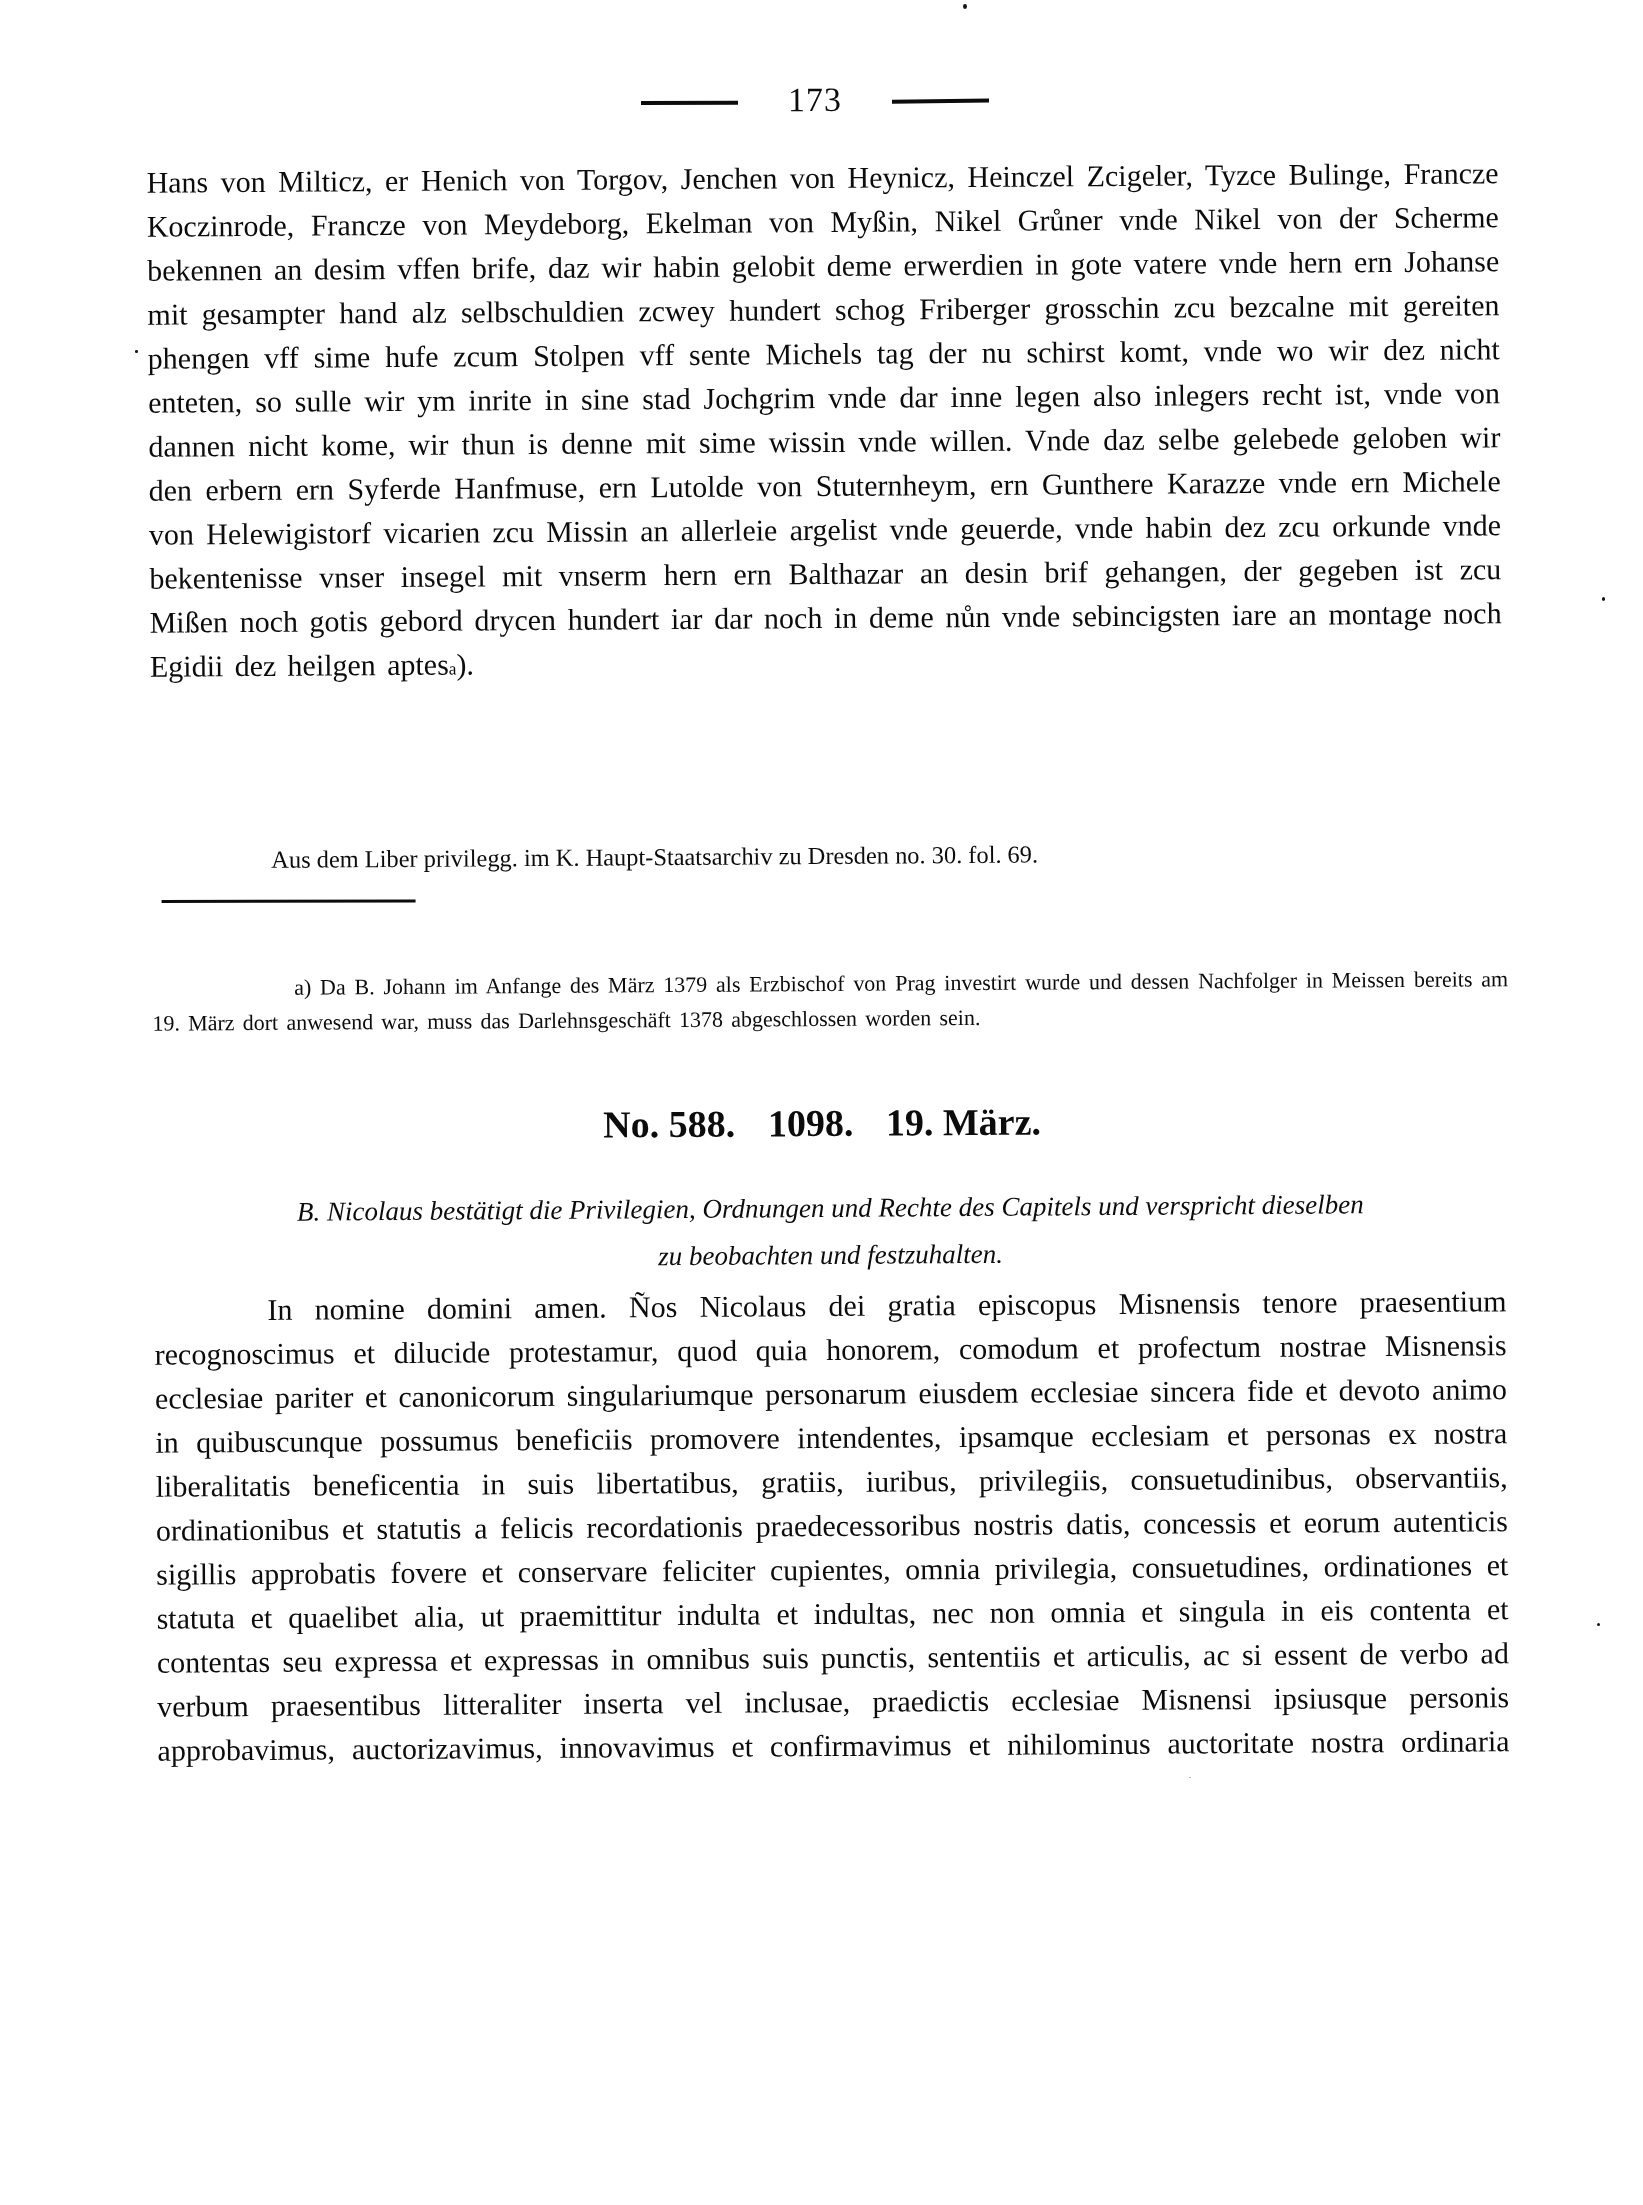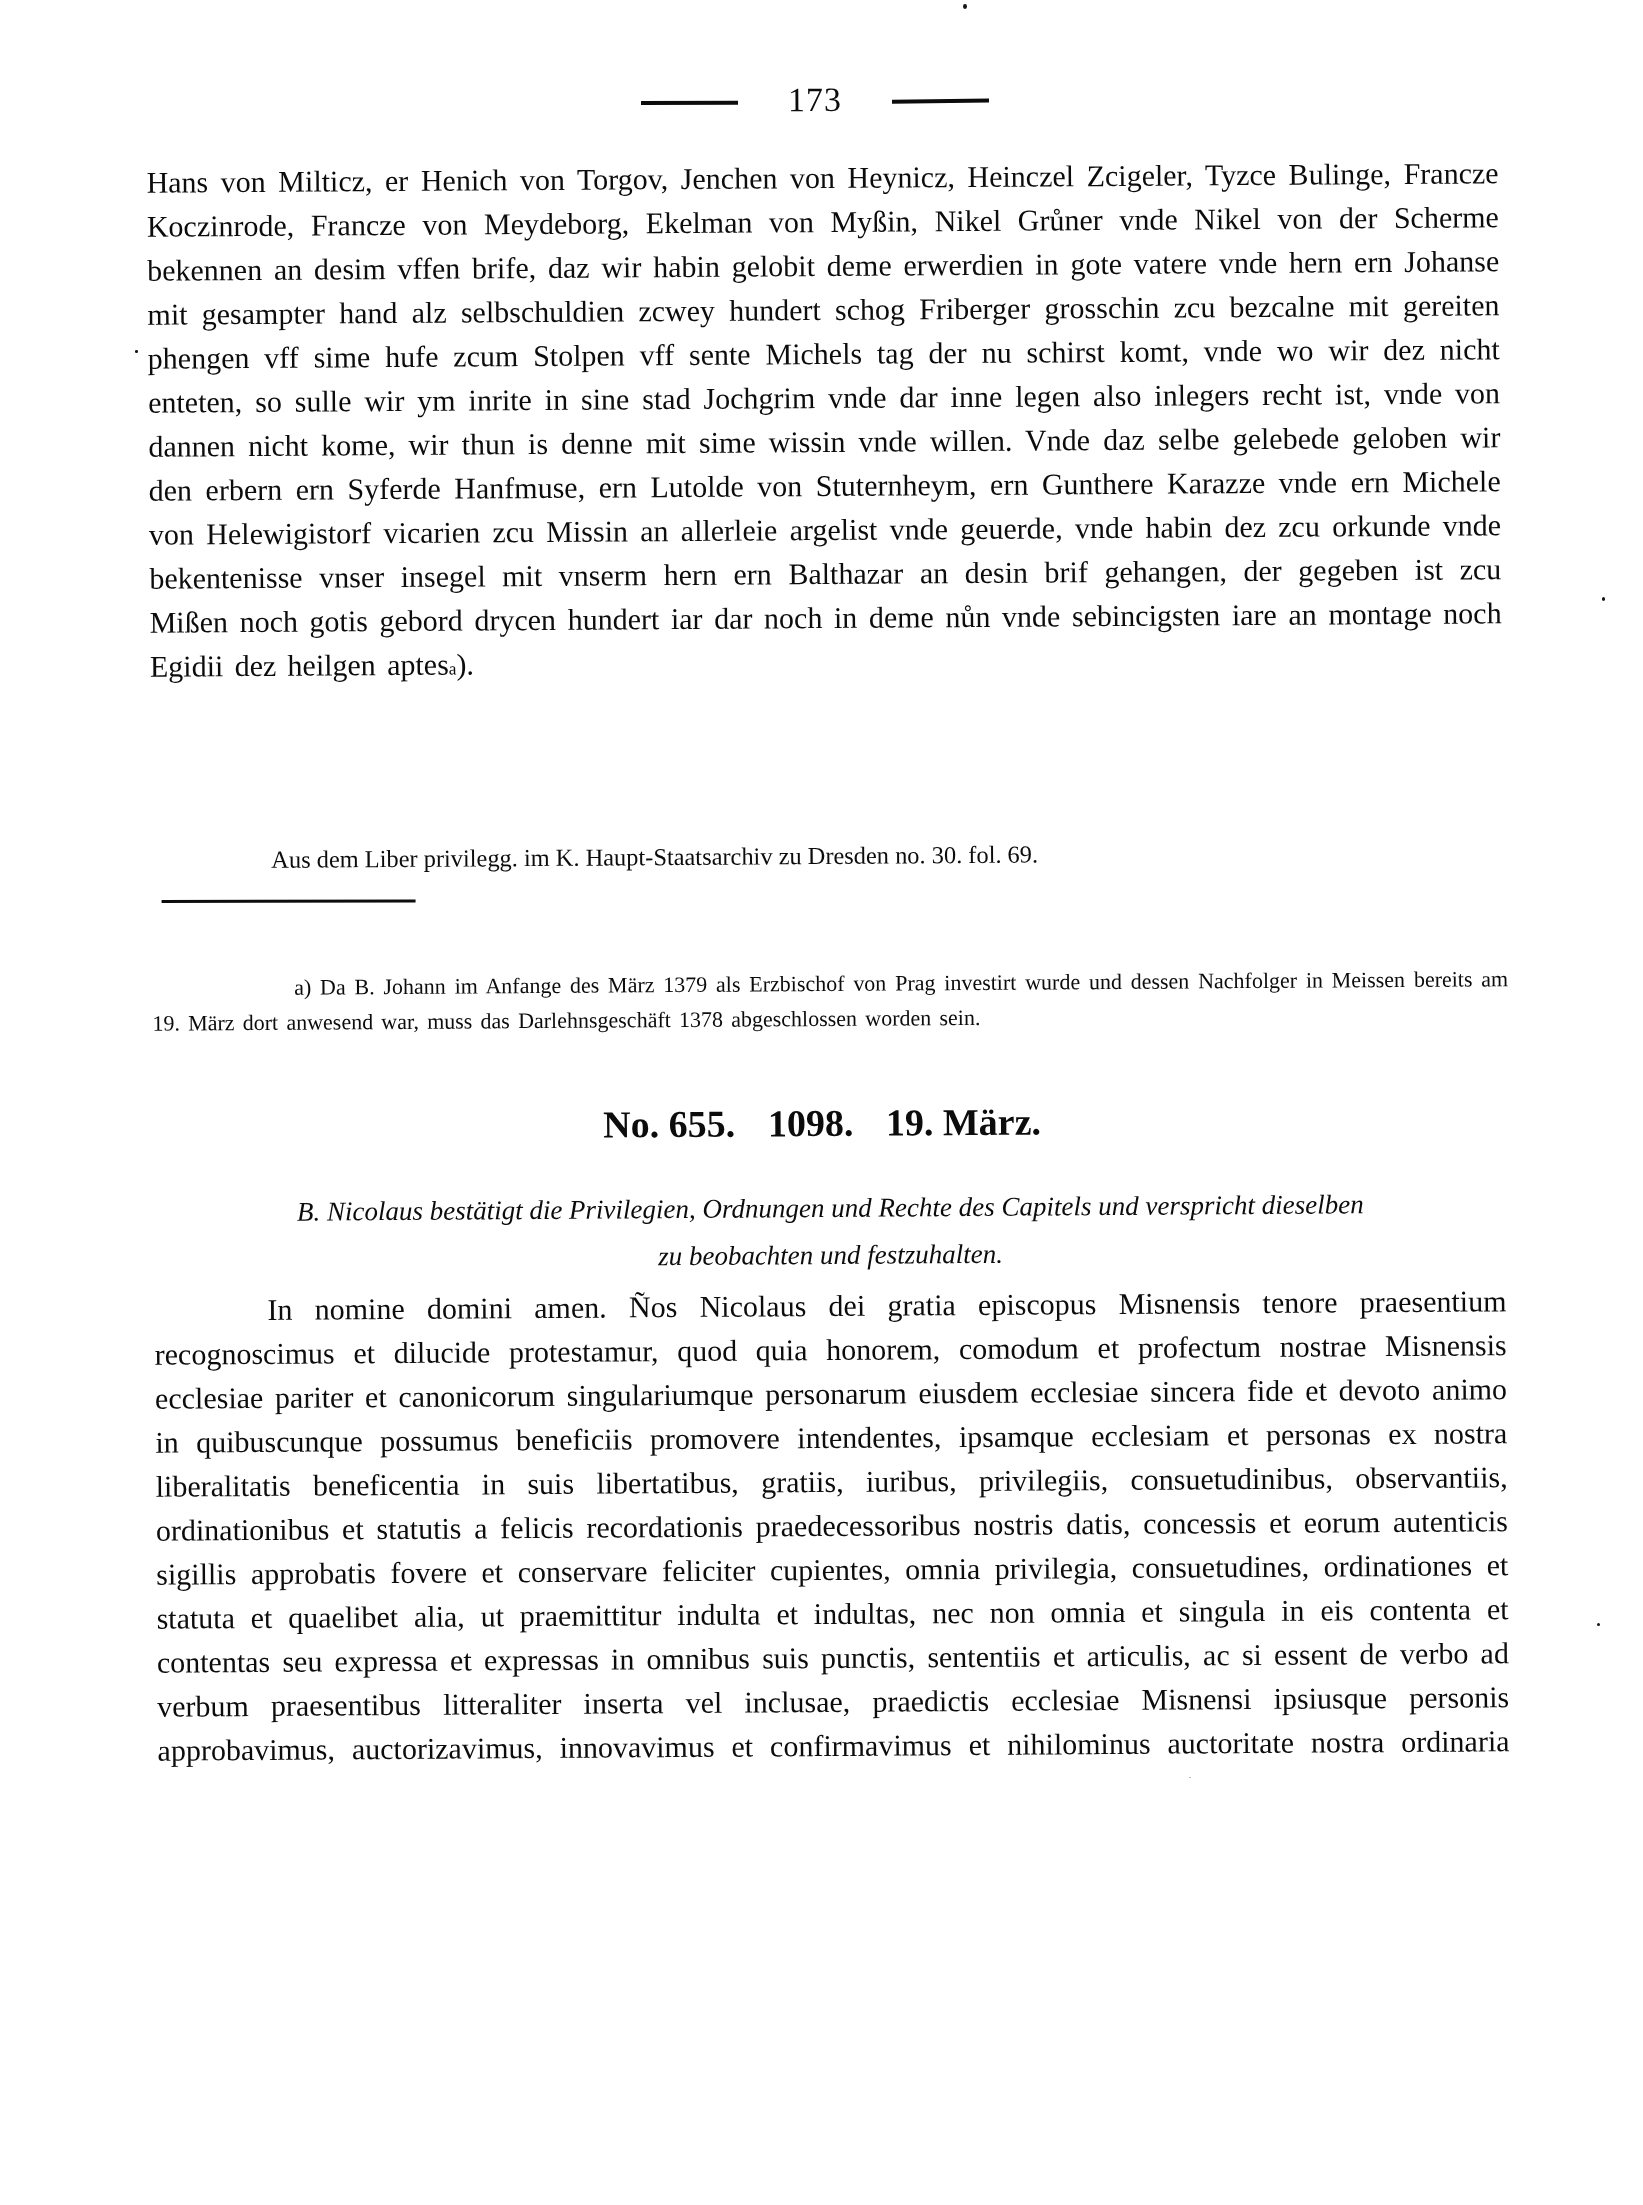--- a/index.html
+++ b/index.html
@@ -146,21 +146,21 @@
     </div>
 
     <p class="para-main"><span>Hans von Milticz, er Henich von Torgov, Jenchen von Heynicz, Heinczel Zcigeler, Tyzce Bulinge, Francze Koczinrode, Francze von Meydeborg, Ekelman von Myßin, Nikel Grůner vnde Nikel von der Scherme bekennen an desim vffen brife, daz wir habin gelobit deme erwerdien in gote vatere vnde hern ern Johanse mit gesampter hand alz selbschuldien zcwey hundert schog Friberger grosschin zcu bezcalne mit gereiten phengen vff sime hufe zcum Stolpen vff sente Michels tag der nu schirst komt, vnde wo wir dez nicht enteten, so sulle wir ym inrite in sine stad Jochgrim vnde dar inne legen also inlegers recht ist, vnde von dannen nicht kome, wir thun is denne mit sime wissin vnde willen. Vnde daz selbe gelebede geloben wir den erbern ern Syferde Hanfmuse, ern Lutolde von Stuternheym, ern Gunthere Karazze vnde ern Michele von Helewigistorf vicarien zcu Missin an allerleie argelist vnde geuerde, vnde habin dez zcu orkunde vnde bekentenisse vnser insegel mit vnserm hern ern Balthazar an desin brif gehangen, der gegeben ist zcu Mißen noch gotis gebord drycen hundert iar dar noch in deme nůn vnde sebincigsten iare an montage noch Egidii dez heilgen aptes</span><sup class="fnmark">a</sup><span>).</span></p>
 
     <p class="src-line">Aus dem Liber privilegg. im K. Haupt-Staatsarchiv zu Dresden no. 30. fol. 69.</p>
 
     <div class="fn-rule"></div>
 
     <p class="footnote"><span class="fn-label">a)</span>&nbsp;<span>Da B. Johann im Anfange des März 1379 als Erzbischof von Prag investirt wurde und dessen Nachfolger in Meissen bereits am 19. März dort anwesend war, muss das Darlehnsgeschäft 1378 abgeschlossen worden sein.</span></p>
 
-    <h2 class="entry-heading"><span class="part">No. 655.</span><span class="part">1098.</span><span class="part">19. März.</span></h2>
+    <h2 class="entry-heading"><span class="part">No. 588.</span><span class="part">1098.</span><span class="part">19. März.</span></h2>
 
     <p class="regest"><span>B. Nicolaus bestätigt die Privilegien, Ordnungen und Rechte des Capitels und verspricht dieselben</span><br><span>zu beobachten und festzuhalten.</span></p>
 
     <p class="para-latin">In nomine domini amen. Ños Nicolaus dei gratia episcopus Misnensis tenore praesentium recognoscimus et dilucide protestamur, quod quia honorem, comodum et profectum nostrae Misnensis ecclesiae pariter et canonicorum singulariumque personarum eiusdem ecclesiae sincera fide et devoto animo in quibuscunque possumus beneficiis promovere intendentes, ipsamque ecclesiam et personas ex nostra liberalitatis beneficentia in suis libertatibus, gratiis, iuribus, privilegiis, consuetudinibus, observantiis, ordinationibus et statutis a felicis recordationis praedecessoribus nostris datis, concessis et eorum autenticis sigillis approbatis fovere et conservare feliciter cupientes, omnia privilegia, consuetudines, ordinationes et statuta et quaelibet alia, ut praemittitur indulta et indultas, nec non omnia et singula in eis contenta et contentas seu expressa et expressas in omnibus suis punctis, sententiis et articulis, ac si essent de verbo ad verbum praesentibus litteraliter inserta vel inclusae, praedictis ecclesiae Misnensi ipsiusque personis approbavimus, auctorizavimus, innovavimus et confirmavimus et nihilominus auctoritate nostra ordinaria bona voluntate et de certa scientia in favorem dictarum ecclesiae Misnensis earumque personarum laudabiliter approbamus, ratificamus, auctorizamus, innovamus et praesentibus inviolabiliter permansura vel permansuras firmiter confirmamus, volentes et data fide promittentes omnia et singula praemissa irrefragabiliter et inconcusse observare, et in nullo contra ipsas</p>
 
   </div>
 
   <div class="speck s1"></div>
   <div class="speck s2"></div>
   <div class="speck s3"></div>

